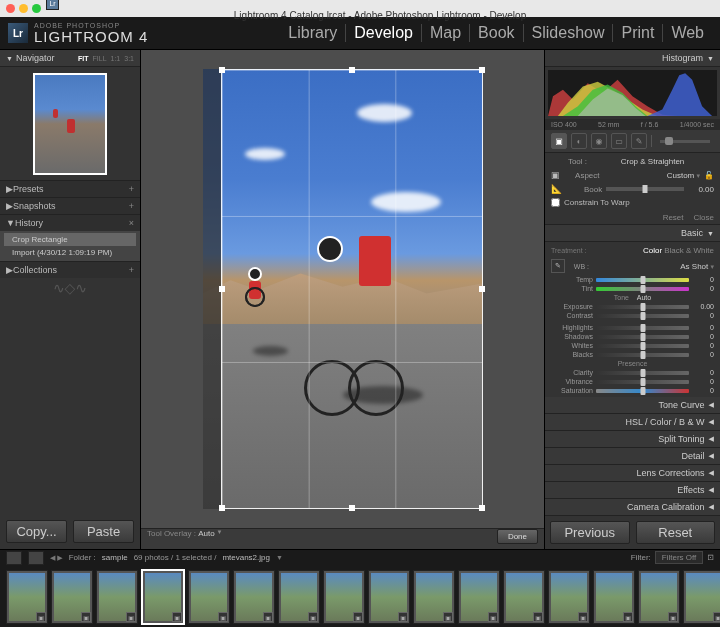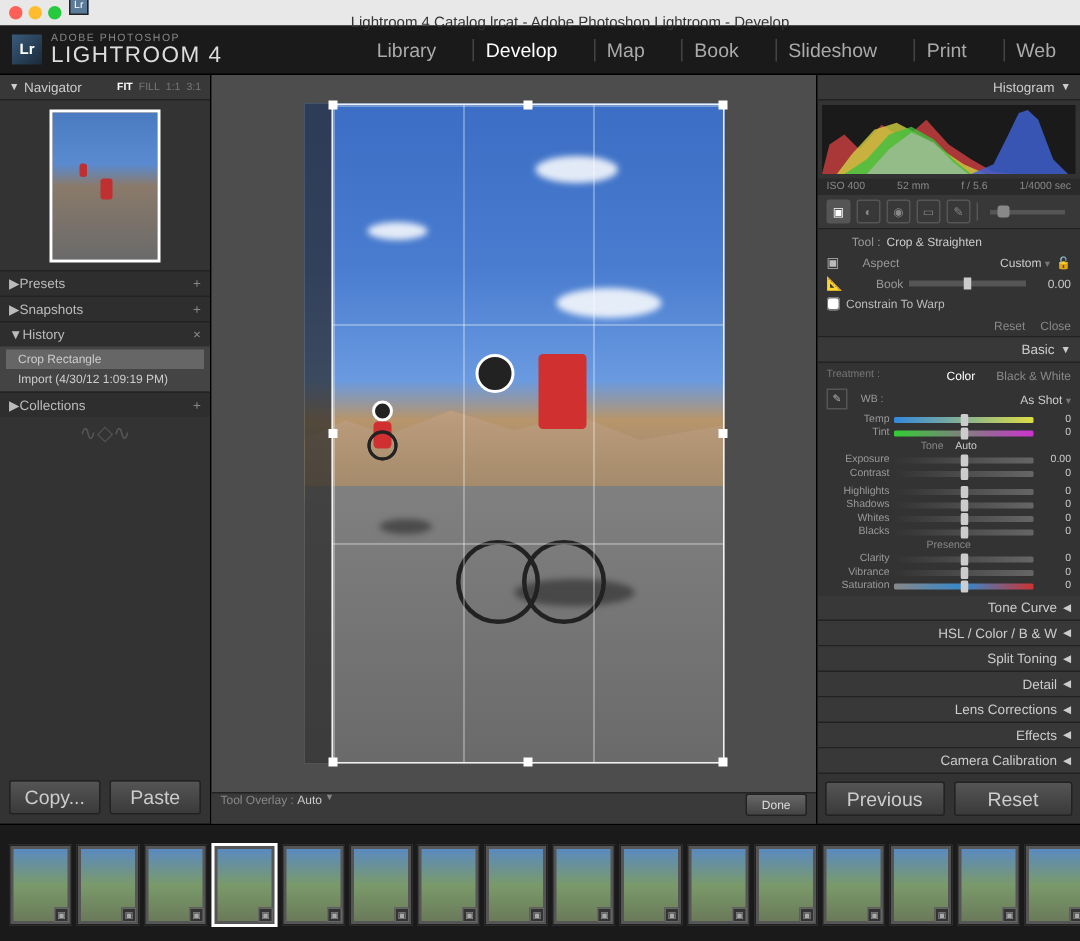--- a/index.html
+++ b/index.html
@@ -7,21 +7,21 @@
 .traffic{display:flex;gap:4px}
 .traffic span{width:9px;height:9px;border-radius:50%}
 .tl-r{background:#ff5f56}.tl-y{background:#ffbd2e}.tl-g{background:#27c93f}
 .titlebar .title{flex:1;text-align:center;font-size:10px}
 .titlebar .lr-badge{width:11px;height:11px;background:#5a7a9a;border:1px solid #222;font-size:7px;color:#fff;display:flex;align-items:center;justify-content:center}
 .topbar{height:32px;background:#1a1a1a;border-bottom:1px solid #000;display:flex;align-items:center;padding:0 8px}
 .lr-logo{width:20px;height:20px;background:linear-gradient(135deg,#3a5a7a,#1a2a3a);color:#fff;display:flex;align-items:center;justify-content:center;font-size:10px;font-weight:bold;margin-right:6px}
 .brand{display:flex;flex-direction:column;line-height:1}
 .brand .small{font-size:7px;color:#888;letter-spacing:1px}
 .brand .big{font-size:15px;color:#ddd;letter-spacing:1px}
-.modules{margin-left:auto;display:flex;gap:16px;font-size:13px;color:#aaa}
+.modules{margin-left:auto;display:flex;gap:0;font-size:16px;color:#aaa}
 .modules span{padding:0 8px;border-left:1px solid #444;cursor:pointer}
 .modules span:first-child{border-left:none}
 .modules .active{color:#fff}
 .main{display:flex;height:499px}
 .leftcol{width:140px;background:#333;display:flex;flex-direction:column;border-right:1px solid #000}
 .rightcol{width:175px;background:#333;display:flex;flex-direction:column;border-left:1px solid #000;overflow:hidden}
 .center{flex:1;background:#4d4d4d;display:flex;flex-direction:column;position:relative}
 .panel-head{background:#383838;padding:3px 6px;display:flex;align-items:center;font-size:9px;color:#ccc;border-bottom:1px solid #222}
 .panel-head .tri{margin-right:3px;font-size:7px}
 .panel-head .right{margin-left:auto;display:flex;gap:4px;align-items:center}
@@ -48,21 +48,21 @@
 .toolrow .slider{flex:1;height:3px;background:#555;position:relative;margin:0 4px}
 .toolrow .slider .knob{position:absolute;left:10%;top:-3px;width:8px;height:8px;background:#888;border-radius:2px}
 .toolpanel{background:#333;padding:2px 6px;font-size:8px}
 .tp-row{display:flex;align-items:center;padding:2px 0;gap:4px}
 .tp-row .lbl{flex:0 0 36px;text-align:right;color:#999}
 .tp-row .val{flex:1;color:#ccc}
 .tp-row .lock{font-size:8px;color:#888}
 .tp-row input[type=checkbox]{width:9px;height:9px;margin:0}
 .tp-foot{display:flex;justify-content:flex-end;gap:10px;padding:2px 6px;font-size:8px;color:#888;background:#333;border-bottom:1px solid #222}
 .basic{background:#333;padding:2px 6px;font-size:8px}
-.treat{display:flex;align-items:flex-start;padding:2px 0;gap:14px}
+.treat{display:flex;align-items:center;padding:2px 0;gap:2px}
 .treat .opt{color:#888}
 .treat .opt.act{color:#fff}
 .wb-row{display:flex;align-items:center;gap:4px;padding:2px 0}
 .wb-row .eyedrop{width:12px;height:12px;border:1px solid #555;font-size:7px;display:flex;align-items:center;justify-content:center}
 .wb-row .wblbl{flex:0 0 20px;text-align:right;color:#999;font-size:7px}
 .wb-row .wbval{margin-left:auto;color:#ccc}
 .sl-row{display:flex;align-items:center;gap:3px;padding:1px 0}
 .sl-row .slbl{flex:0 0 42px;text-align:right;color:#999;font-size:7px}
 .sl-row .strack{flex:1;height:4px;background:linear-gradient(90deg,#333,#666);position:relative;border-radius:1px}
 .sl-row .strack.temp{background:linear-gradient(90deg,#38d,#dd4)}
@@ -257,21 +257,21 @@
       <div class="ticon">▭</div>
       <div class="ticon">✎</div>
       <div class="sep"></div>
       <div class="slider">
           <div class="knob"></div>
         </div>
     </div>
     <div class="toolpanel">
       <div class="tp-row">
           <span class="lbl">Tool :</span>
-          <span class="val" style="text-align:left">Crop &amp; Straighten</span>
+          <span class="val" style="text-align:center">Crop &amp; Straighten</span>
         </div>
       <div class="tp-row">
           <span style="font-size:9px">▣</span>
           <span class="lbl">Aspect</span>
           <span class="val" style="text-align:right"><span>Custom</span> <span class="tiny">▾</span></span>
           <span class="lock">🔓</span>
         </div>
       <div class="tp-row">
           <span style="font-size:9px">📐</span>
           <span class="lbl">Book</span>
@@ -418,20 +418,35 @@
         </div>
       </div>
     <div class="right-bottom">
       <div class="btn">Previous</div>
       <div class="btn">Reset</div>
     </div>
   </div>
 </div>
 
 <div class="filmstrip">
+  <div class="fs-top">
+    <div class="viewbtn"></div>
+    <div class="viewbtn"></div>
+    <span class="tiny">◀ ▶</span>
+    <span>Folder :</span>
+    <span class="path">sample</span>
+    <span>69 photos / 1 selected /</span>
+    <span class="path">mtevans2.jpg</span>
+    <span class="tiny">▼</span>
+    <div class="filter">
+      <span>Filter:</span>
+      <div class="fsel"><span>Filters Off</span></div>
+      <span>⊡</span>
+    </div>
+  </div>
   <div class="fs-strip" id="fsstrip">
       <div class="fs-thumb">
         <div class="timg"></div>
         <div class="badge">▣</div>
       </div>
       <div class="fs-thumb">
         <div class="timg"></div>
         <div class="badge">▣</div>
       </div>
       <div class="fs-thumb">

